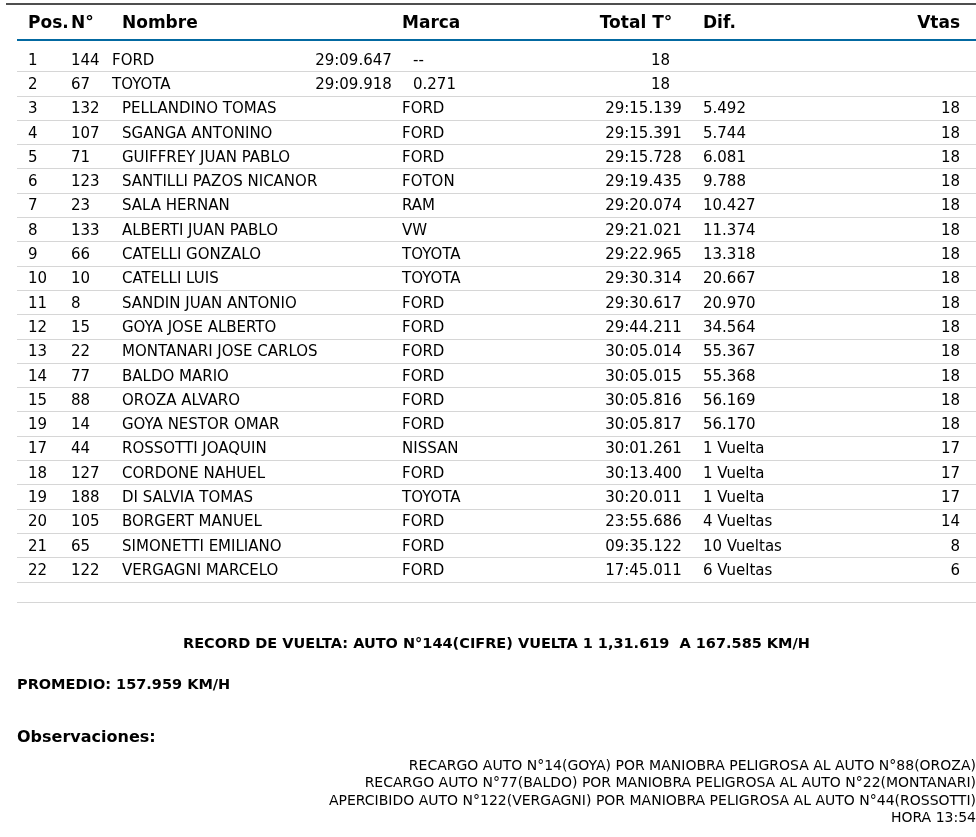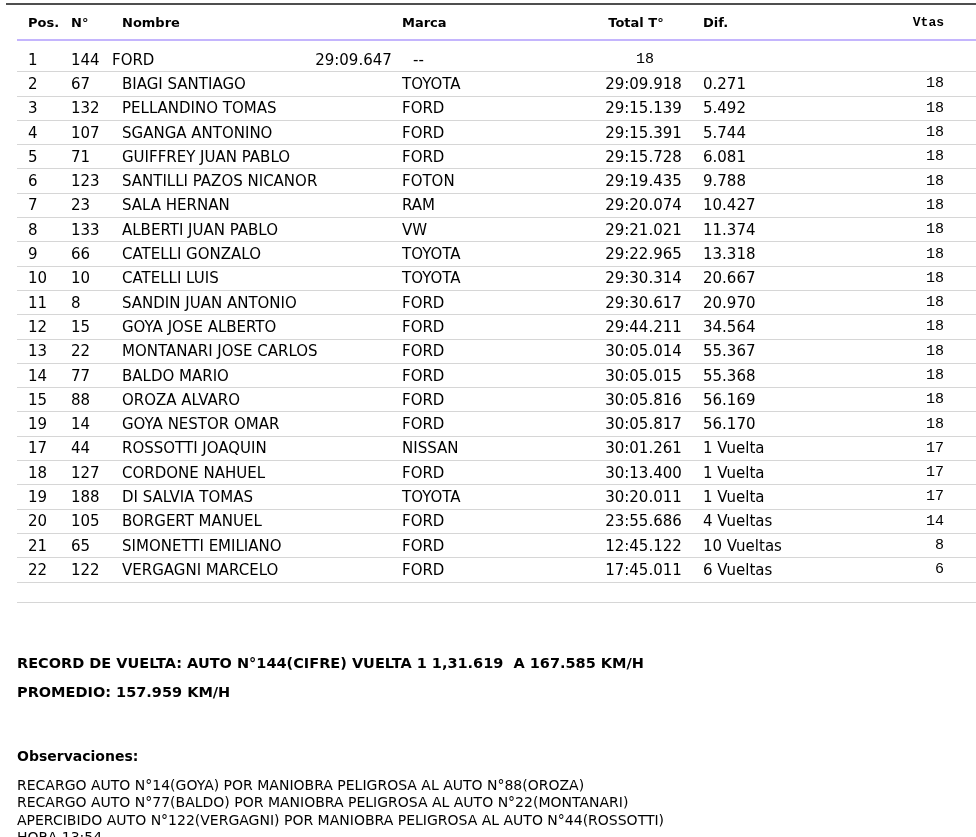--- a/index.html
+++ b/index.html
@@ -10,47 +10,47 @@
     color:#000000;
     -webkit-font-smoothing:antialiased;
   }
   .sheet { position:relative; width:976px; height:837px; background:#fff; overflow:hidden; }
   .content { margin-left:17px; }
 
   
   .top-rule { height:2px; background:#4f4f4f; margin-top:3px; margin-left:-11px; }
   .thead {
     display:flex; align-items:center;
-    height:36px; border-bottom:2px solid #c4b5fd;
-    font-weight:bold; font-size:13px;
+    height:36px; border-bottom:2px solid #0369a1;
+    font-weight:bold; font-size:17px;
   }
   .tbody { margin-top:7px; }
   .trow {
     display:flex; align-items:center;
     height:24.3px; border-bottom:1px solid #d6d6d6;
     font-size:15px;
   }
   .bottom-rule { height:1px; background:#d6d6d6; margin-top:19px; }
 
   
   .c-pos    { width:45px;  padding-left:11px; }
   .c-num    { width:50px;  padding-left:9px; }
   .c-nombre { width:290px; padding-left:10px; }
   .c-marca  { width:182px; }
   .c-total  { width:119px; text-align:center; }
   .c-dif    { width:149px; }
-  .c-vtas   { width:124px; text-align:right; padding-right:32px;font-family:Liberation Mono, monospace; }
+  .c-vtas   { width:124px; text-align:right; padding-right:16px; }
   .thead .c-total { padding-right:15px; }
 
   
   .record { font-weight:bold; font-size:14.5px; line-height:16px; white-space:pre-wrap; }
-  .record-1 { margin-top:52px; }
-  .record-2 { margin-top:13px; }
-  .obs-title { margin-top:48px; font-weight:bold; font-size:14px; line-height:17px; }
-  .obs-lines { margin-top:12px; font-size:14px; line-height:17.5px; }
+  .record-1 { margin-top:32px;text-align:center; }
+  .record-2 { margin-top:25px; }
+  .obs-title { margin-top:36px; font-weight:bold; font-size:16px; line-height:17px; }
+  .obs-lines { margin-top:12px; font-size:14px; line-height:17.5px;text-align:right; }
 </style>
 </head>
 <body>
 
 <div class="sheet">
   <div class="content">
 
     <div class="top-rule"></div>
 
     <div class="thead">
@@ -69,21 +69,20 @@
     <div class="c-num">144</div>
     <div class="c-marca">FORD</div>
     <div class="c-total">29:09.647</div>
     <div class="c-dif">--</div>
     <div class="c-vtas">18</div>
   </div>
 
   <div class="trow">
     <div class="c-pos">2</div>
     <div class="c-num">67</div>
-    <div class="c-nombre">BIAGI SANTIAGO</div>
     <div class="c-marca">TOYOTA</div>
     <div class="c-total">29:09.918</div>
     <div class="c-dif">0.271</div>
     <div class="c-vtas">18</div>
   </div>
 
   <div class="trow">
     <div class="c-pos">3</div>
     <div class="c-num">132</div>
     <div class="c-nombre">PELLANDINO TOMAS</div>
@@ -261,21 +260,21 @@
     <div class="c-total">23:55.686</div>
     <div class="c-dif">4 Vueltas</div>
     <div class="c-vtas">14</div>
   </div>
 
   <div class="trow">
     <div class="c-pos">21</div>
     <div class="c-num">65</div>
     <div class="c-nombre">SIMONETTI EMILIANO</div>
     <div class="c-marca">FORD</div>
-    <div class="c-total">12:45.122</div>
+    <div class="c-total">09:35.122</div>
     <div class="c-dif">10 Vueltas</div>
     <div class="c-vtas">8</div>
   </div>
 
   <div class="trow">
     <div class="c-pos">22</div>
     <div class="c-num">122</div>
     <div class="c-nombre">VERGAGNI MARCELO</div>
     <div class="c-marca">FORD</div>
     <div class="c-total">17:45.011</div>

